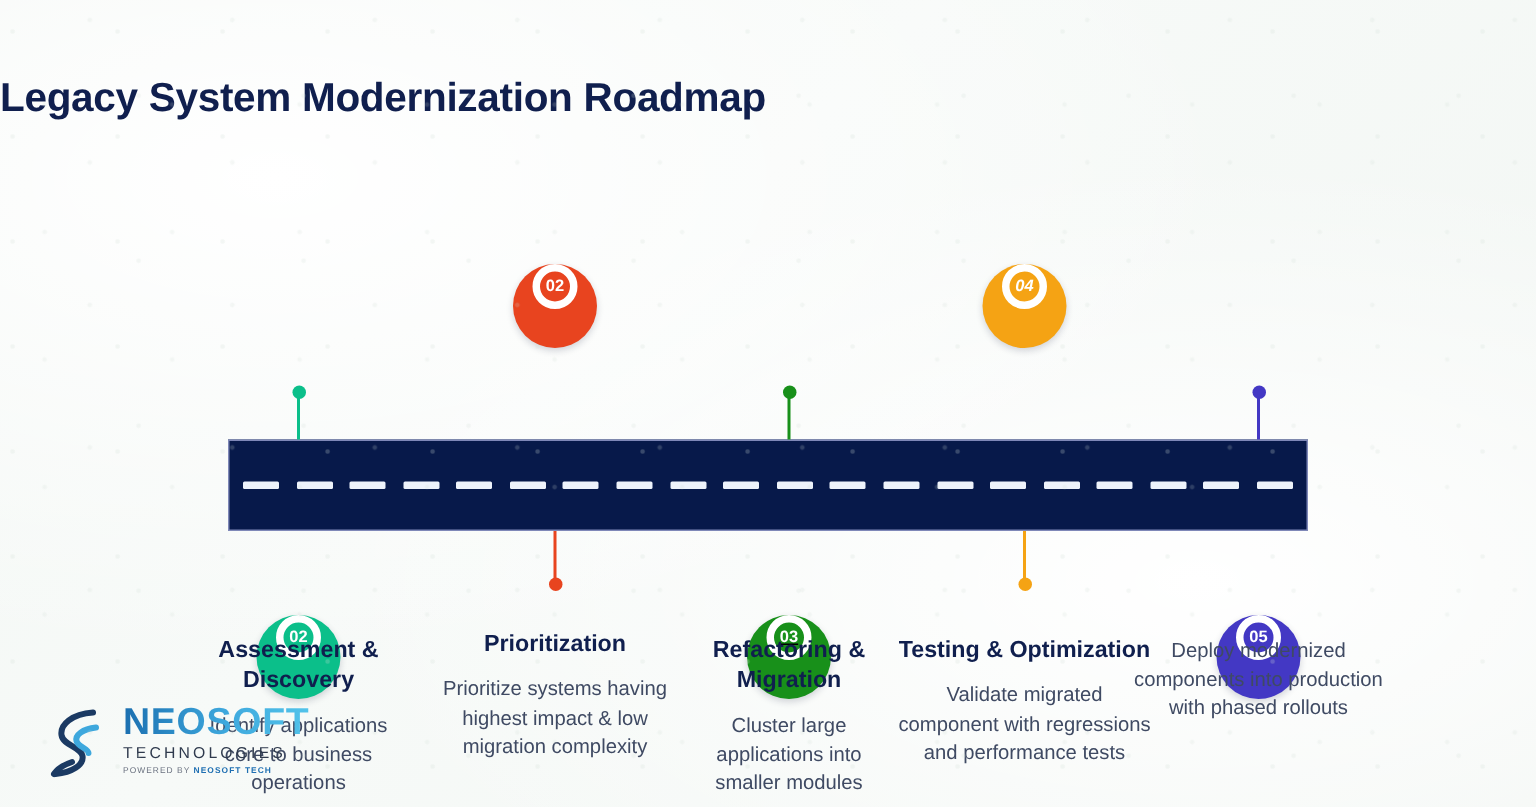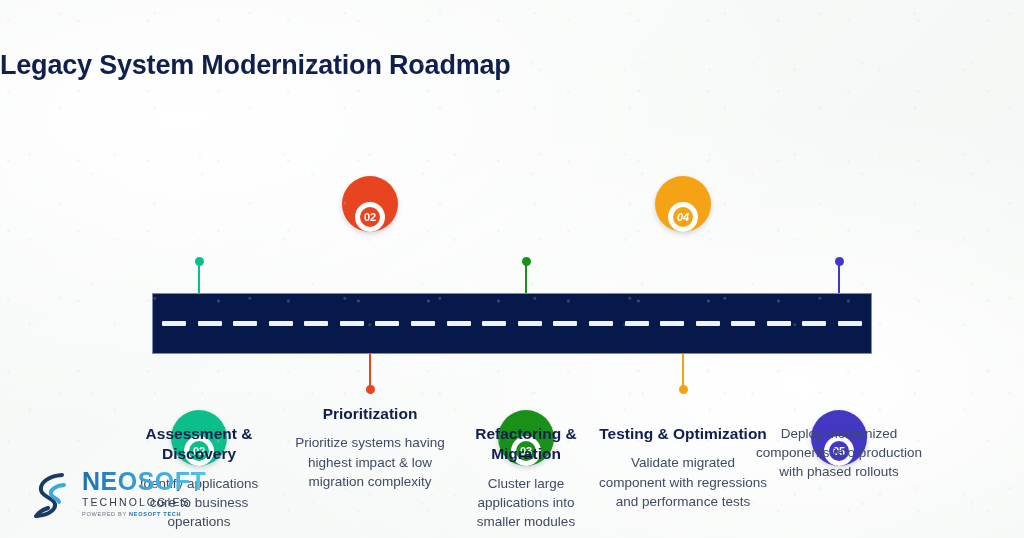--- a/index.html
+++ b/index.html
@@ -85,21 +85,21 @@
     width: 0;
     height: 0;
   }
   .circle {
     position: absolute;
     width: 56px;
     height: 56px;
     border-radius: 50%;
     left: -28px;
     display: flex;
-    align-items: flex-end;
+    align-items: flex-start;
     justify-content: center;
     box-shadow: 0 2px 5px rgba(20,30,60,0.18);
   }
   .circle .ring {
     width: 30px;
     height: 30px;
     border-radius: 50%;
     border: 5px solid #ffffff;
     display: flex;
     align-items: center;
@@ -240,21 +240,21 @@
       </div>
       <div class="node" style="left: 370px; top: 0px;">
         <div class="circle" style="background: rgb(232, 68, 31); top: 176px;">
           <div class="ring">
             <span class="num">02</span>
           </div>
         </div>
         <div class="connector" style="background: rgb(232, 68, 31); top: 354px; height: 35px;">
           <div class="dot" style="background: rgb(232, 68, 31); top: 31px;"></div>
         </div>
-        <div class="text-block" style="width: 250px; left: -125px; top: 404px;">
+        <div class="text-block" style="width: 250px; left: -125px; top: 420px;">
           <div class="tb-title">Prioritization</div>
           <div class="tb-desc">Prioritize systems having<br>highest impact &amp; low<br>migration complexity</div>
         </div>
       </div>
       <div class="node" style="left: 526px; top: 0px;">
         <div class="circle" style="background: rgb(24, 144, 26); top: 410px; text-decoration: underline;">
           <div class="ring">
             <span class="num">03</span>
           </div>
         </div>

